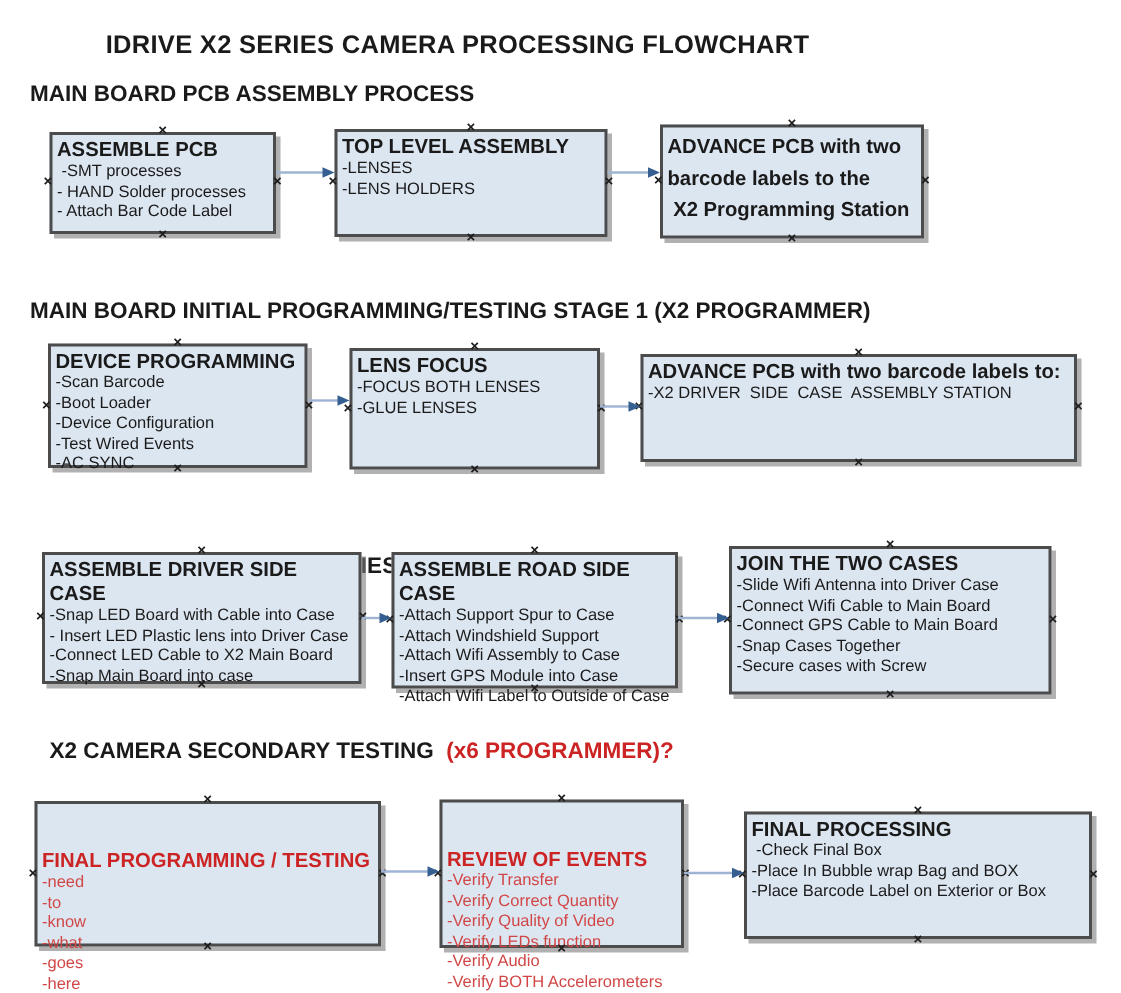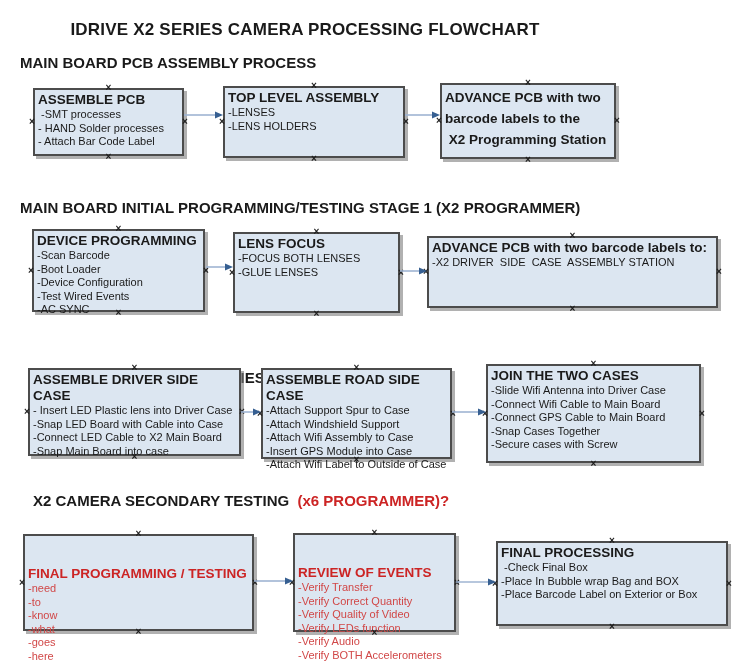--- a/index.html
+++ b/index.html
@@ -136,22 +136,22 @@
     </svg>
 
   <div class="sec-heading" style="left:30px;top:343px;margin-top:26px;"><span>X2 CAMERA CASE ASSEMBLIES</span></div>
 
   <div class="fbox" style="left:28px;top:368px;width:213px;height:88px;">
     <i class="hx t">×</i>
       <i class="hx b">×</i>
       <i class="hx l">×</i>
       <i class="hx r">×</i>
     <div class="fbox-title">ASSEMBLE DRIVER SIDE CASE</div>
+    <div class="fbox-item">-Snap LED Board with Cable into Case</div>
     <div class="fbox-item">- Insert LED Plastic lens into Driver Case</div>
-    <div class="fbox-item">-Snap LED Board with Cable into Case</div>
     <div class="fbox-item">-Connect LED Cable to X2 Main Board</div>
     <div class="fbox-item">-Snap Main Board into case</div>
   </div>
 
   <div class="fbox" style="left:261px;top:368px;width:191px;height:91px;">
     <i class="hx t">×</i>
       <i class="hx b">×</i>
       <i class="hx l">×</i>
       <i class="hx r">×</i>
     <div class="fbox-title">ASSEMBLE ROAD SIDE CASE</div>

